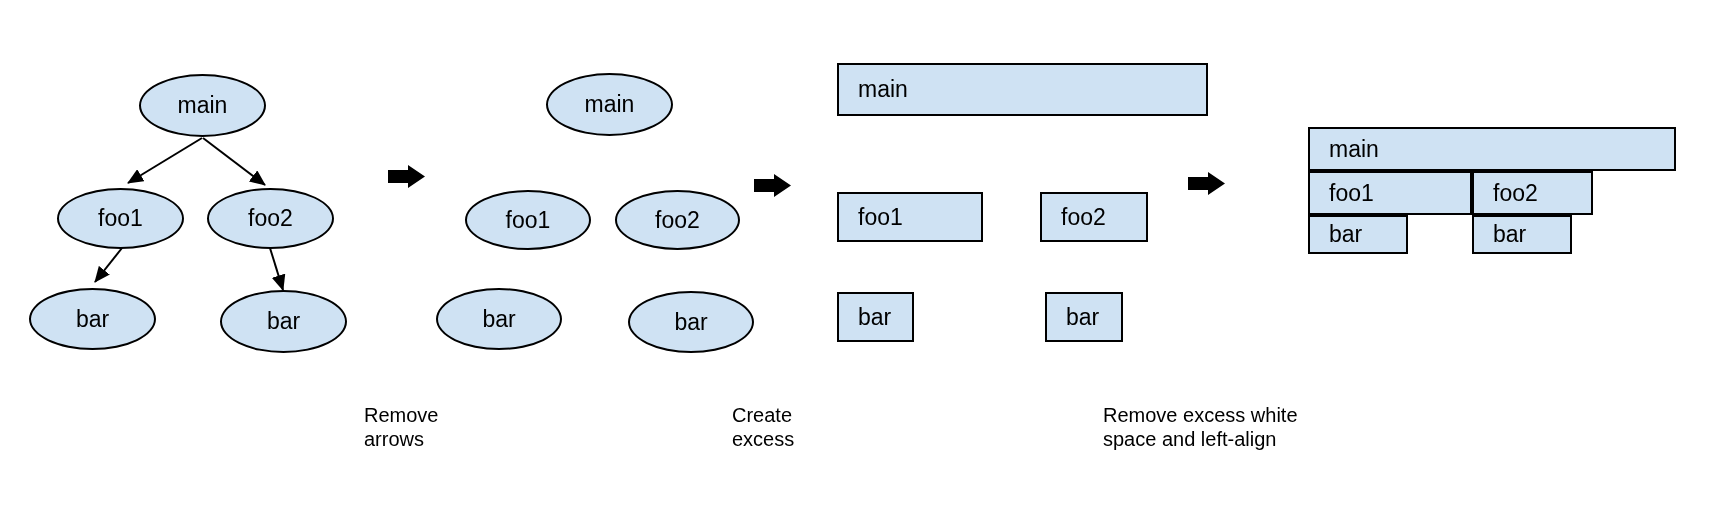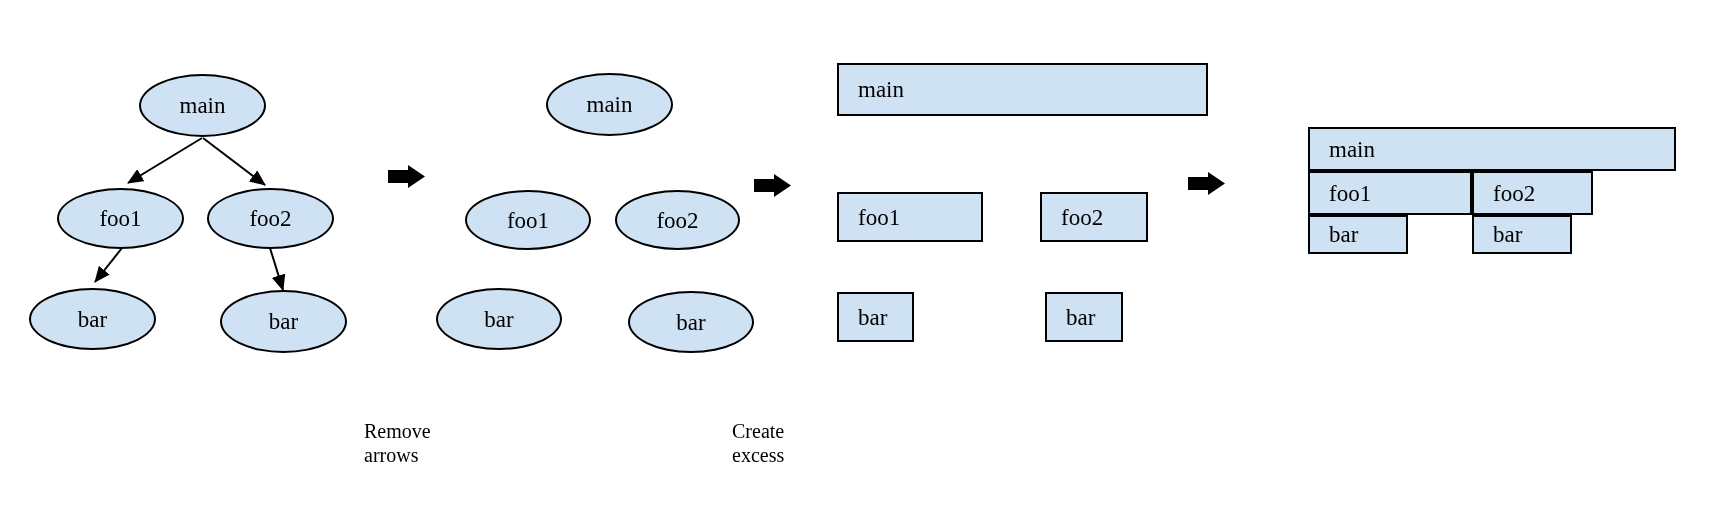--- a/index.html
+++ b/index.html
@@ -6,21 +6,21 @@
     --bg:#ffffff;
     --fill:#cfe2f3;
     --stroke:#000000;
     --text:#000000;
   }
   html,body{margin:0;padding:0;background:var(--bg);}
   .canvas{
     position:relative;
     width:1717px;height:506px;
     background:var(--bg);
-    font-family:Liberation Serif, serif;
+    font-family:Liberation Sans, sans-serif;
     color:var(--text);
     overflow:hidden;
   }
   .node{
     position:absolute;
     box-sizing:border-box;
     background:var(--fill);
     border:2px solid var(--stroke);
     display:flex;
     align-items:center;
@@ -28,21 +28,20 @@
     line-height:1;
   }
   .ellipse{border-radius:50%;justify-content:center;}
   .rect{padding-left:19px;}
   .caption{
     position:absolute;
     font-size:20px;
     line-height:24px;
     white-space:pre-line;
     color:var(--text);
-    margin-top:16px;
   }
   svg.overlay{position:absolute;left:0;top:0;}
   .edge{stroke:var(--stroke);stroke-width:2;fill:none;}
   .arrowhead,.block-arrow{fill:var(--stroke);}
 </style>
 </head>
 <body>
 
 <div class="canvas">
 
@@ -137,14 +136,16 @@
     </div>
     <div class="node rect" style="left:1472px;top:215px;width:100px;height:39px">
       <span>bar</span>
     </div>
   </div>
 
   <div class="caption" style="left:364px;top:403px">Remove
 arrows</div>
   <div class="caption" style="left:732px;top:403px">Create
 excess</div>
+  <div class="caption" style="left:1103px;top:403px">Remove excess white
+space and left-align</div>
 
 </div>
 
 </body></html>

